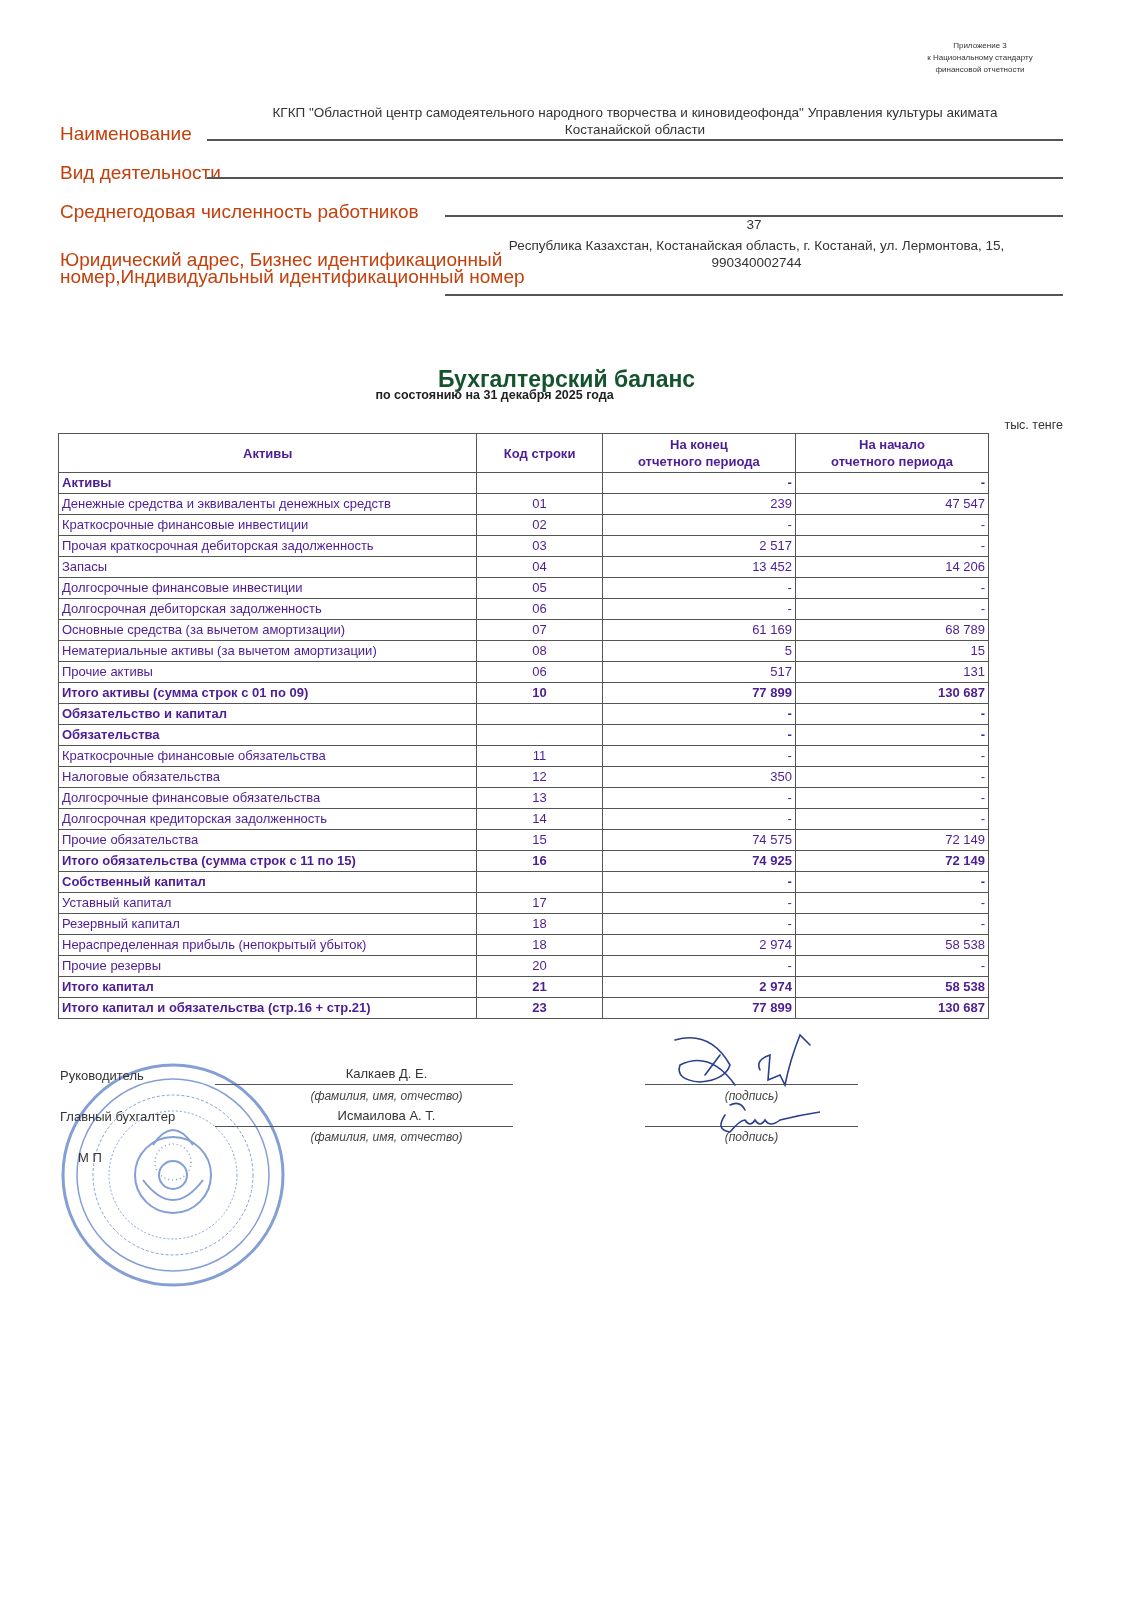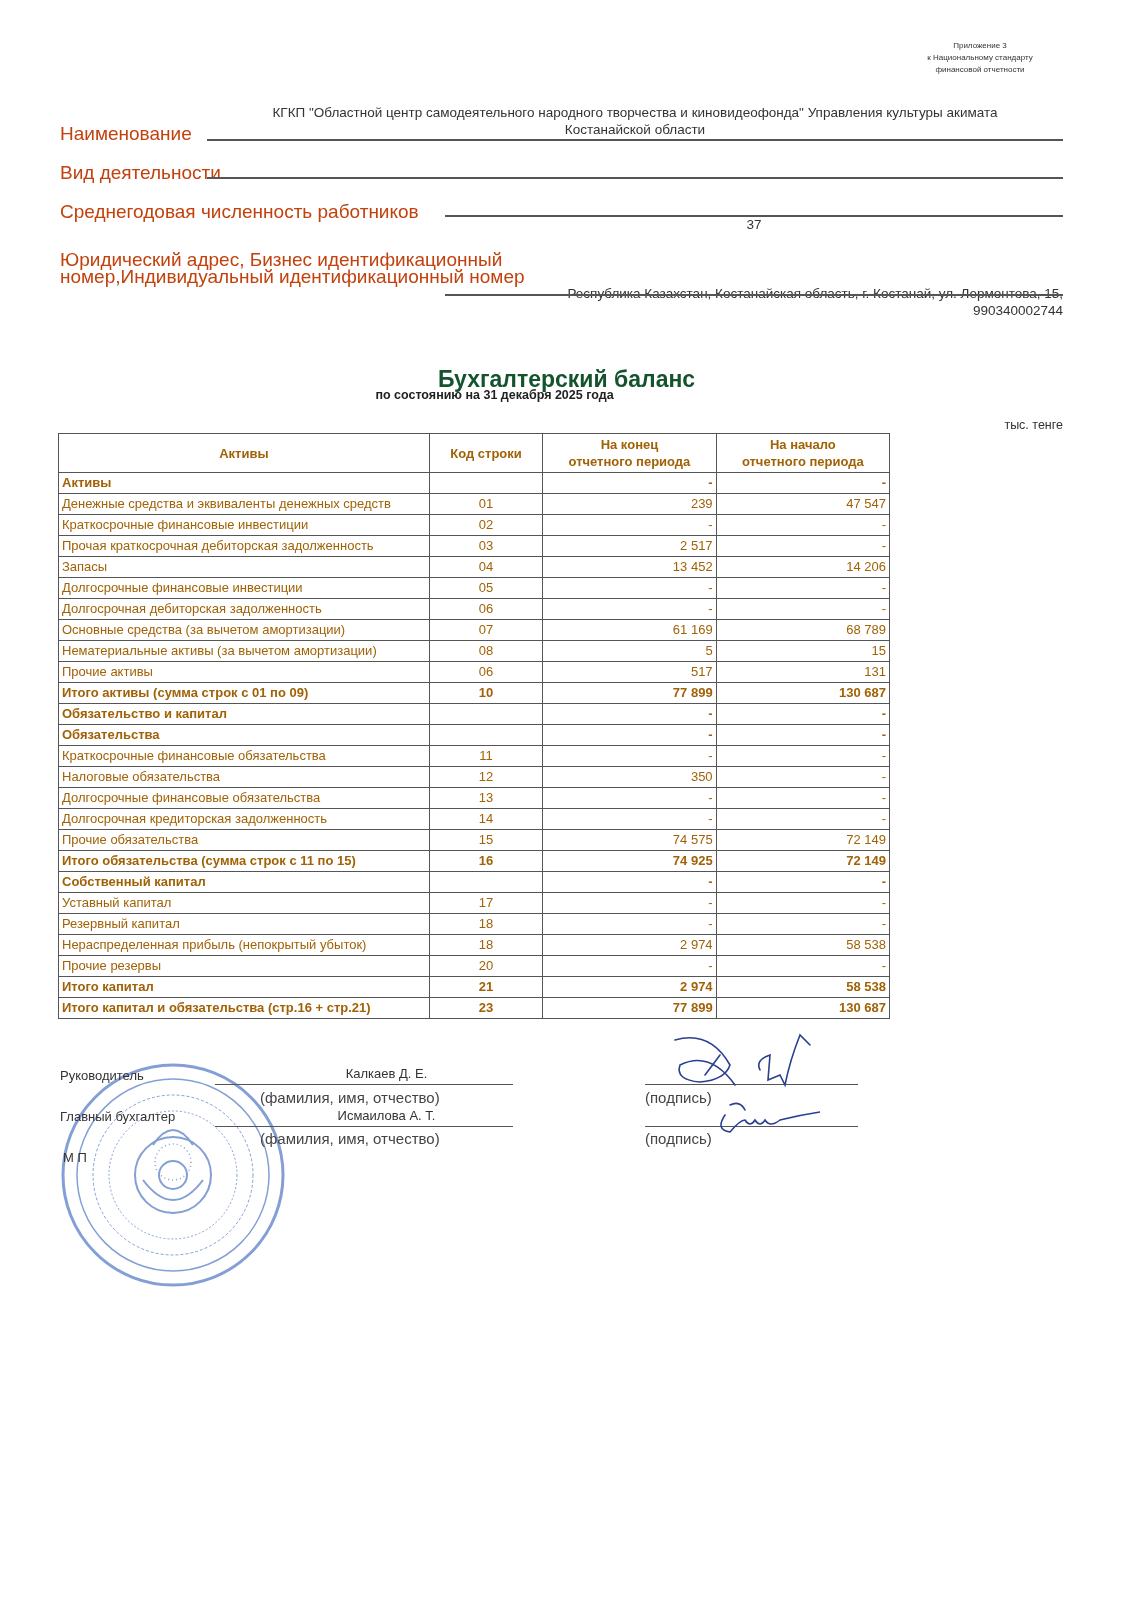--- a/index.html
+++ b/index.html
@@ -12,37 +12,37 @@
     left: 880px; top: 40px; width: 200px; text-align: center;
     font-size: 8px; line-height: 12px; color: #333;
   }
   .field-label { font-size: 19px; color: #c2410c; }
   .field-line { border-bottom: 2px solid #555; }
   .field-value { font-size: 13.5px; color: #333; text-align: center; line-height: 17px; }
   .title { left: 0; width: 1133px; top: 366px; text-align: center; font-size: 23px; font-weight: bold; color: #14532d; }
   .subtitle { left: 0; width: 989px; top: 388px; text-align: center; font-size: 12.5px; font-weight: bold; color: #222; }
   .units { left: 980px; top: 418px; width: 83px; text-align: right; font-size: 12.5px; color: #333; }
   table.balance {
-    position: absolute; left: 58px; top: 433px; width: 832px;
-    border-collapse: collapse; font-size: 13px; color: #a16207;
+    position: absolute; left: 58px; top: 433px; width: 931px;
+    border-collapse: collapse; font-size: 13px; color: #4c1d95;
   }
   table.balance th, table.balance td {
     border: 1.5px solid #555; padding: 0 3px; height: 20px; line-height: 20px;
   }
   table.balance th {
     font-weight: bold; font-size: 13px; text-align: center; height: 38px; line-height: 17px;
   }
   td.c-name { width: 445px; text-align: left; }
   td.c-code { width: 127px; text-align: center; }
   td.c-end { width: 200px; text-align: right; }
   td.c-start { width: 200px; text-align: right; }
   tr.bold td { font-weight: bold; }
   .sig-label { font-size: 13px; color: #333; }
   .sig-name { font-size: 13px; color: #333; text-align: center; }
-  .sig-hint { font-size: 15px; color: #444; text-align: left; }
+  .sig-hint { font-size: 12px; font-style: italic; color: #444; text-align: center; }
   .sig-line { border-bottom: 1.5px solid #555; height: 0; }
   .stamp { left: 58px; top: 1060px; width: 230px; height: 230px; }
   .signature { left: 670px; top: 1020px; width: 150px; height: 120px; }
 </style>
 </head>
 <body>
 
 <div class="abs appendix">
   <div>Приложение 3</div>
   <div>к Национальному стандарту</div>
@@ -61,21 +61,21 @@
 <div class="abs field-line" style="left:207px; top:177px; width:856px;"></div>
 
 <div class="abs field-label" style="left:60px; top:201px;">Среднегодовая численность работников</div>
 <div class="abs field-value" style="left:445px; top:216px; width:618px;">37</div>
 <div class="abs field-line" style="left:445px; top:215px; width:618px;"></div>
 
 <div class="abs field-label" style="left:60px; top:251px; line-height:17px;">
   <div>Юридический адрес, Бизнес идентификационный</div>
   <div>номер,Индивидуальный идентификационный номер</div>
 </div>
-<div class="abs field-value" style="left:450px; top:237px; width:613px; text-align:right;margin-top:48px;">
+<div class="abs field-value" style="left:450px; top:237px; width:613px; text-align:center;">
   <div>Республика Казахстан, Костанайская область, г. Костанай, ул. Лермонтова, 15,</div>
   <div>990340002744</div>
 </div>
 <div class="abs field-line" style="left:445px; top:294px; width:618px;"></div>
 
 <div class="abs title">Бухгалтерский баланс</div>
 <div class="abs subtitle">по состоянию на 31 декабря 2025 года</div>
 <div class="abs units">тыс. тенге</div>
 
 <table class="balance">
@@ -272,21 +272,21 @@
 <div class="abs sig-label" style="left:60px; top:1068px;">Руководитель</div>
 <div class="abs sig-name" style="left:260px; top:1066px; width:253px;">Калкаев Д. Е.</div>
 <div class="abs sig-line" style="left:215px; top:1084px; width:298px;"></div>
 <div class="abs sig-hint" style="left:260px; top:1089px; width:253px;">(фамилия, имя, отчество)</div>
 
 <div class="abs sig-label" style="left:60px; top:1109px;">Главный бухгалтер</div>
 <div class="abs sig-name" style="left:260px; top:1108px; width:253px;">Исмаилова А. Т.</div>
 <div class="abs sig-line" style="left:215px; top:1126px; width:298px;"></div>
 <div class="abs sig-hint" style="left:260px; top:1130px; width:253px;">(фамилия, имя, отчество)</div>
 
-<div class="abs sig-label" style="left:63px; top:1150px;">М П</div>
+<div class="abs sig-label" style="left:78px; top:1150px;">М П</div>
 
 <div class="abs sig-line" style="left:645px; top:1084px; width:213px;"></div>
 <div class="abs sig-hint" style="left:645px; top:1089px; width:213px;">(подпись)</div>
 <div class="abs sig-line" style="left:645px; top:1126px; width:213px;"></div>
 <div class="abs sig-hint" style="left:645px; top:1130px; width:213px;">(подпись)</div>
 
 <div class="abs signature">
   <svg width="150" height="120" viewBox="0 0 150 120">
     <g fill="none" stroke="#2a3f8f" stroke-width="1.6" stroke-linecap="round">
       <path d="M5 20 Q40 10 60 45 Q55 60 30 62 Q5 60 10 45 Q40 30 65 65"></path>

